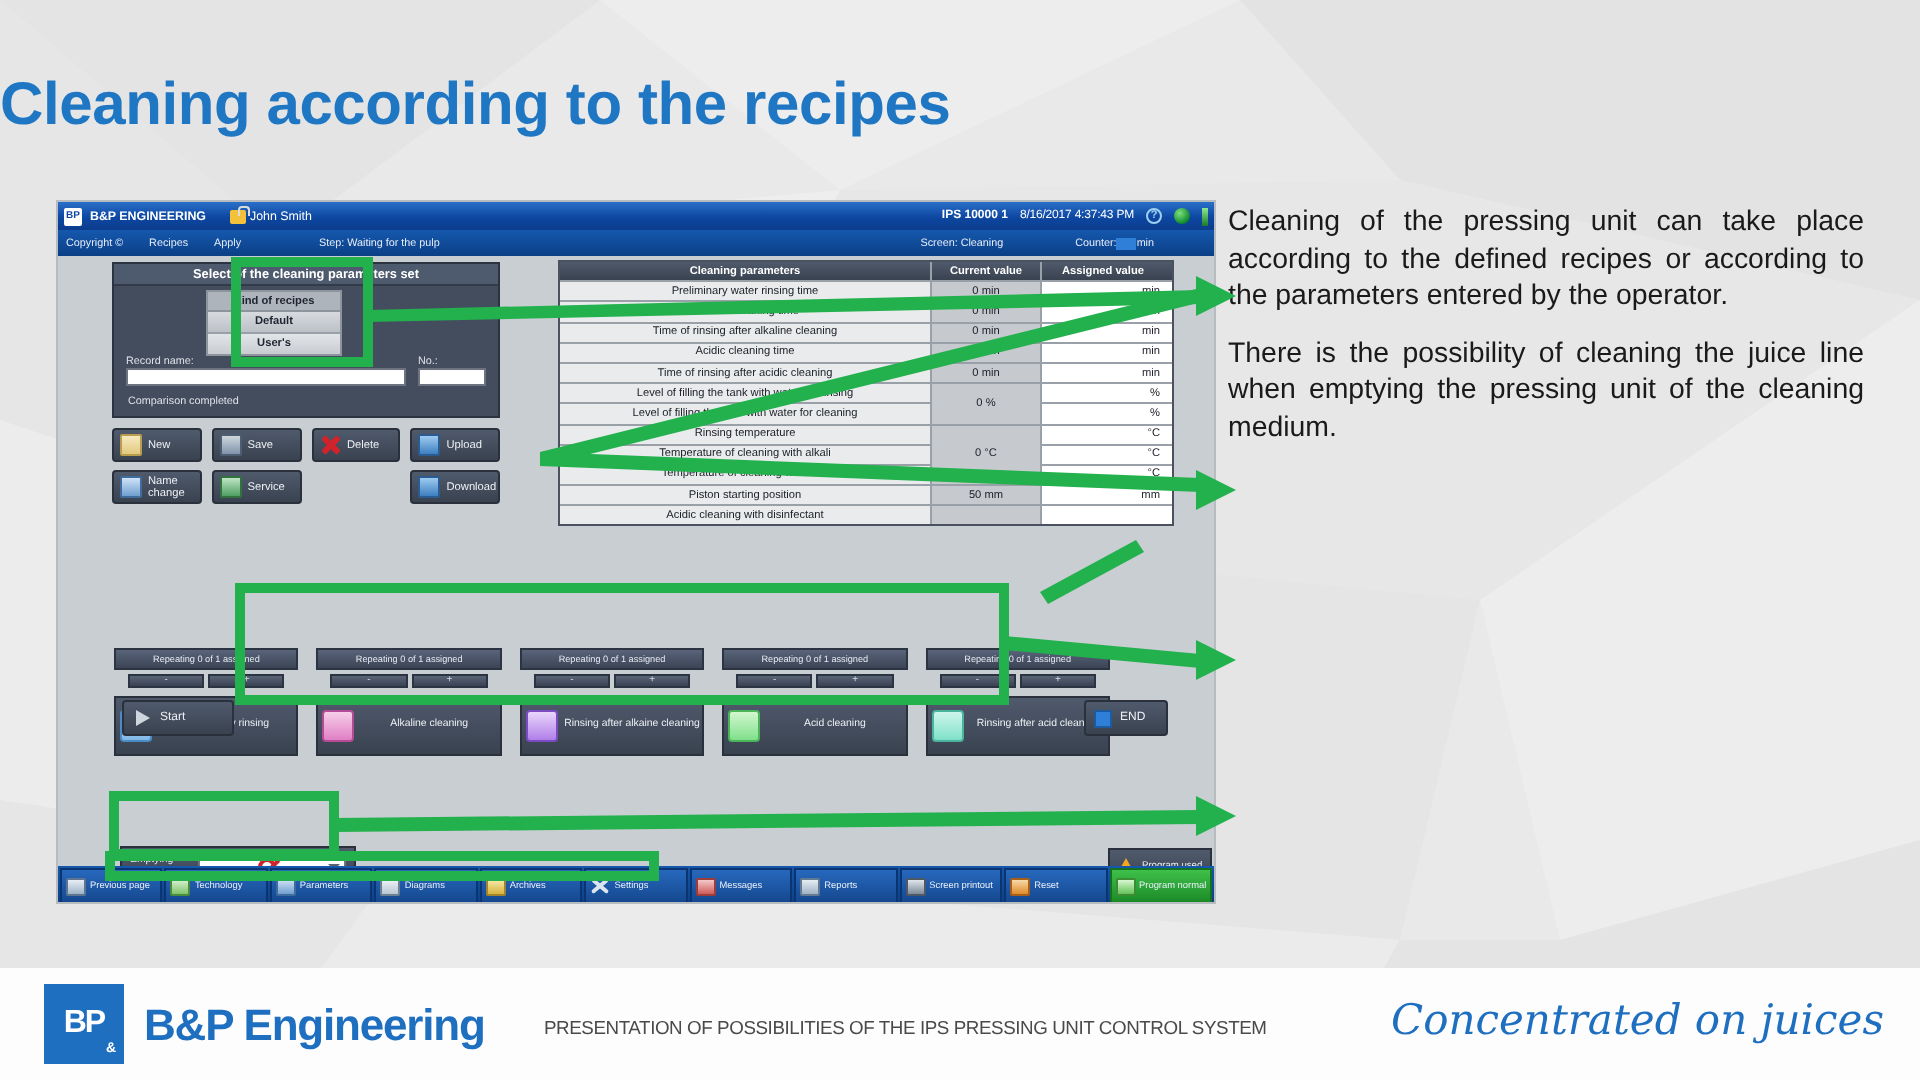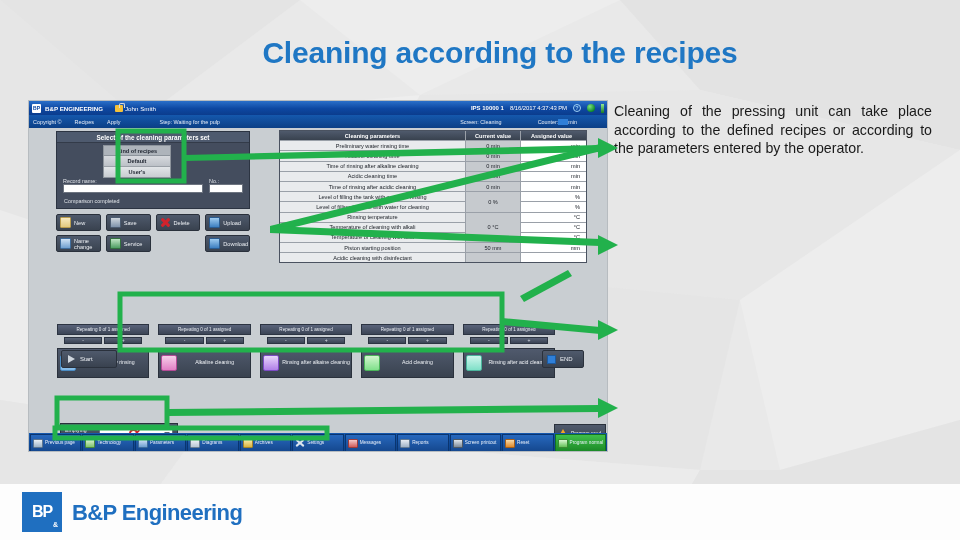--- a/index.html
+++ b/index.html
@@ -11,25 +11,23 @@
   body {
     position: relative;
     background: #e8e8e8;
   }
   
   #bg-poly { position: absolute; inset: 0; width: 960px; height: 540px; z-index: 0; }
 
   
   .slide-title {
     position: absolute; left: 0; top: 36px; width: 960px;
-    text-align: center;
     font-size: 30px; font-weight: bold; color: #1f77c4;
     letter-spacing: -0.2px;
     z-index: 5;
-    padding-left: 40px;
   }
 
   
   .body-col {
     position: absolute; left: 614px; top: 102px; width: 318px;
     z-index: 5;
   }
   .body-col p {
     font-size: 14.2px; line-height: 18.6px; color: #1a1a1a;
     text-align: justify; margin-bottom: 10px;
@@ -316,20 +314,21 @@
   <polygon points="0,400 200,430 120,540 0,540" fill="#e6e6e6"></polygon>
   <polygon points="200,430 700,470 660,540 120,540" fill="#ebebeb"></polygon>
   <polygon points="700,470 780,470 960,420 960,540 660,540" fill="#e4e4e4"></polygon>
   <rect y="484" width="960" height="56" fill="#fdfdfd"></rect>
 </svg>
 
 <div class="slide-title">Cleaning according to the recipes</div>
 
 <div class="body-col">
   <p>Cleaning of the pressing unit can take place according to the defined recipes or according to the parameters entered by the operator.</p>
+  <p>There is the possibility of cleaning the juice line when emptying the pressing unit of the cleaning medium.</p>
 </div>
 
 <div class="hmi">
 
   <div class="hmi-titlebar">
     <span class="hmi-logo">BP</span>
     <span>B&amp;P ENGINEERING</span>
     <span class="hmi-user">
       <span class="user-ico"></span>
       <span>John Smith</span>
@@ -655,13 +654,15 @@
     <path d="M520 296 L568 270 L572 276 L524 302 Z"></path>
   </g>
 </svg>
 
 <div class="footer">
   <div class="f-logo">
     <span>BP</span>
     <span class="sub">&amp;</span>
   </div>
   <div class="f-name">B&amp;P Engineering</div>
+  <div class="f-tag">PRESENTATION OF POSSIBILITIES OF THE IPS PRESSING UNIT CONTROL SYSTEM</div>
+  <div class="f-slogan">Concentrated on juices</div>
 </div>
 
 </body></html>

